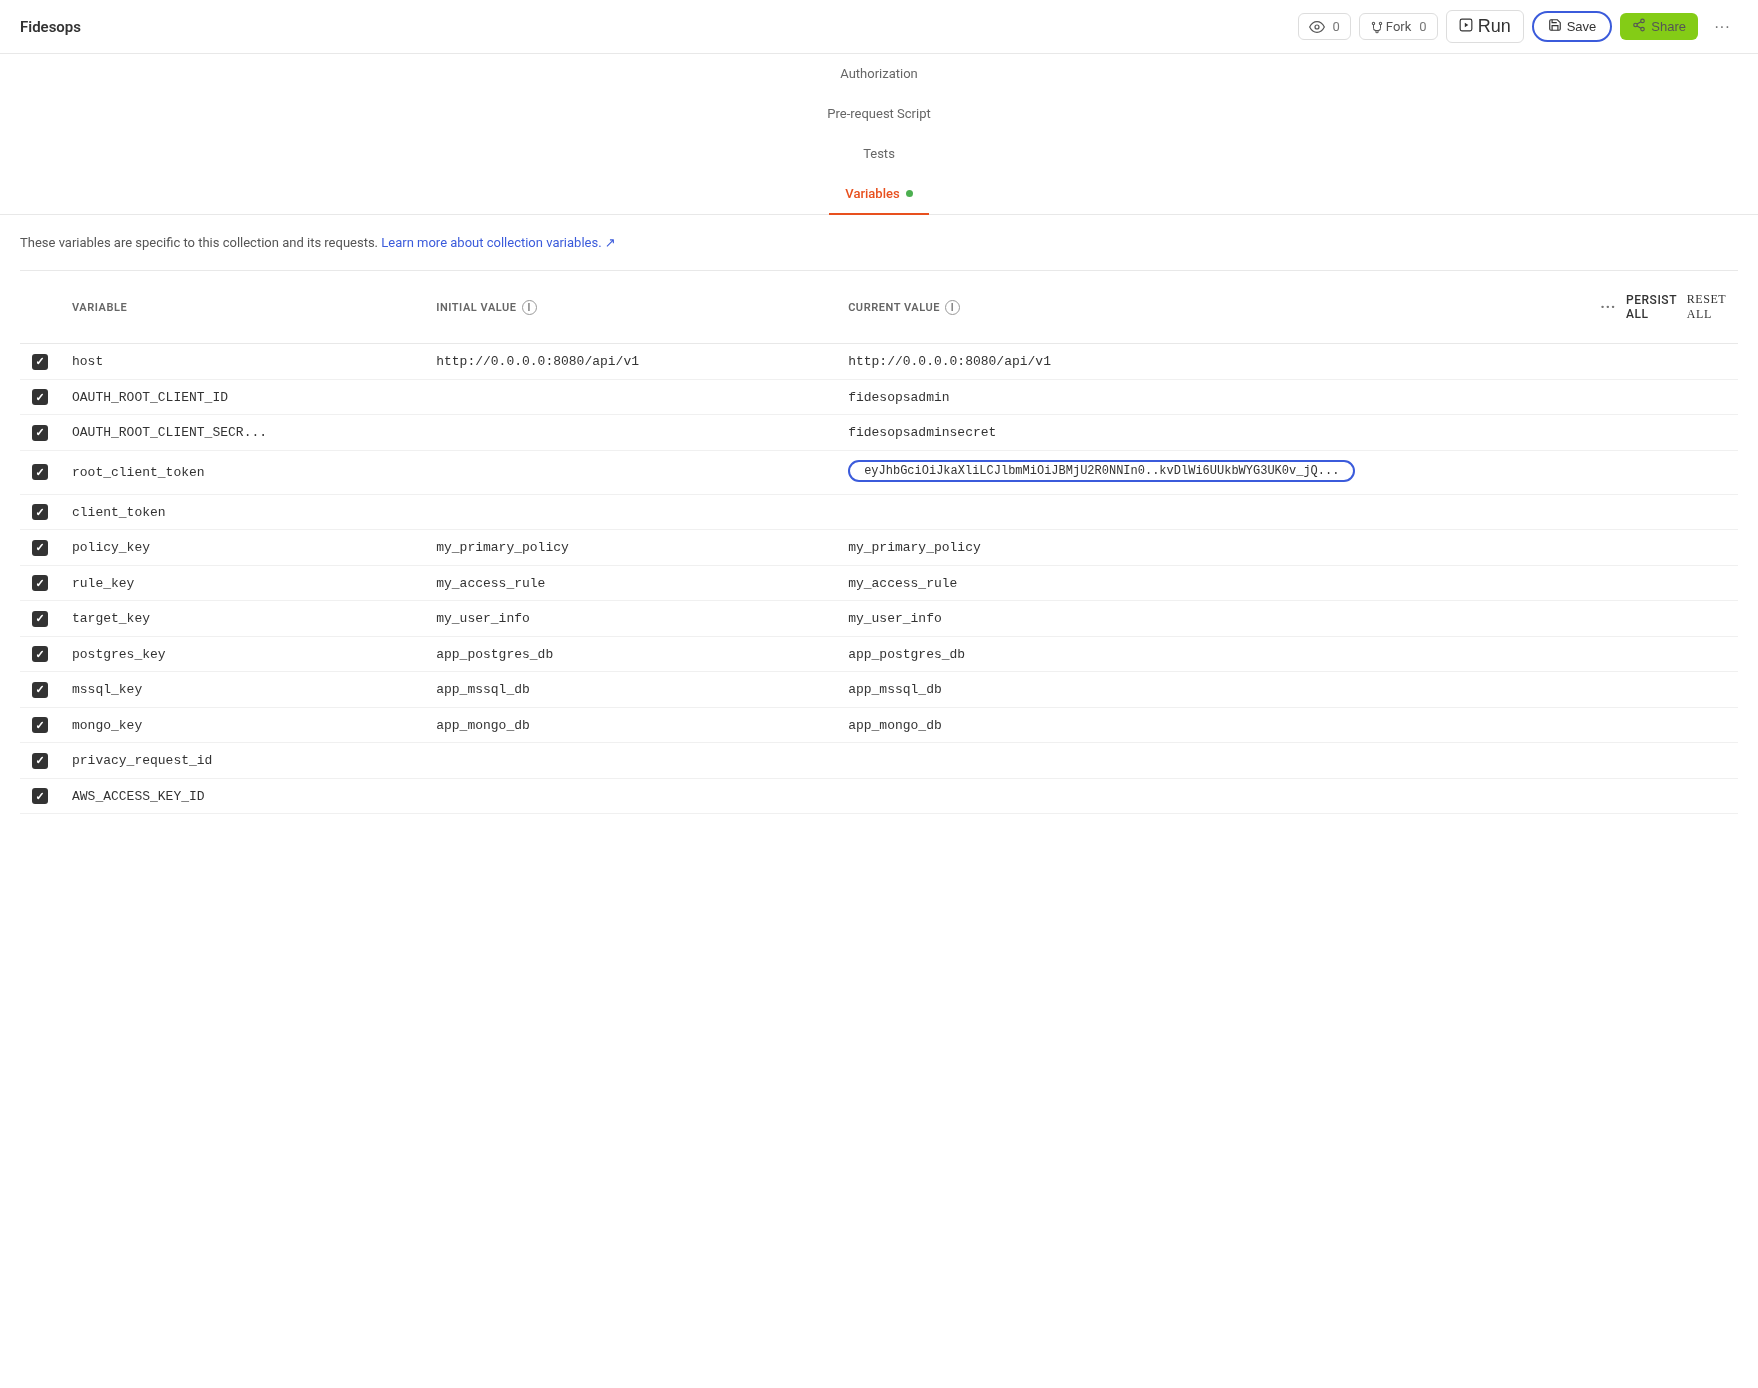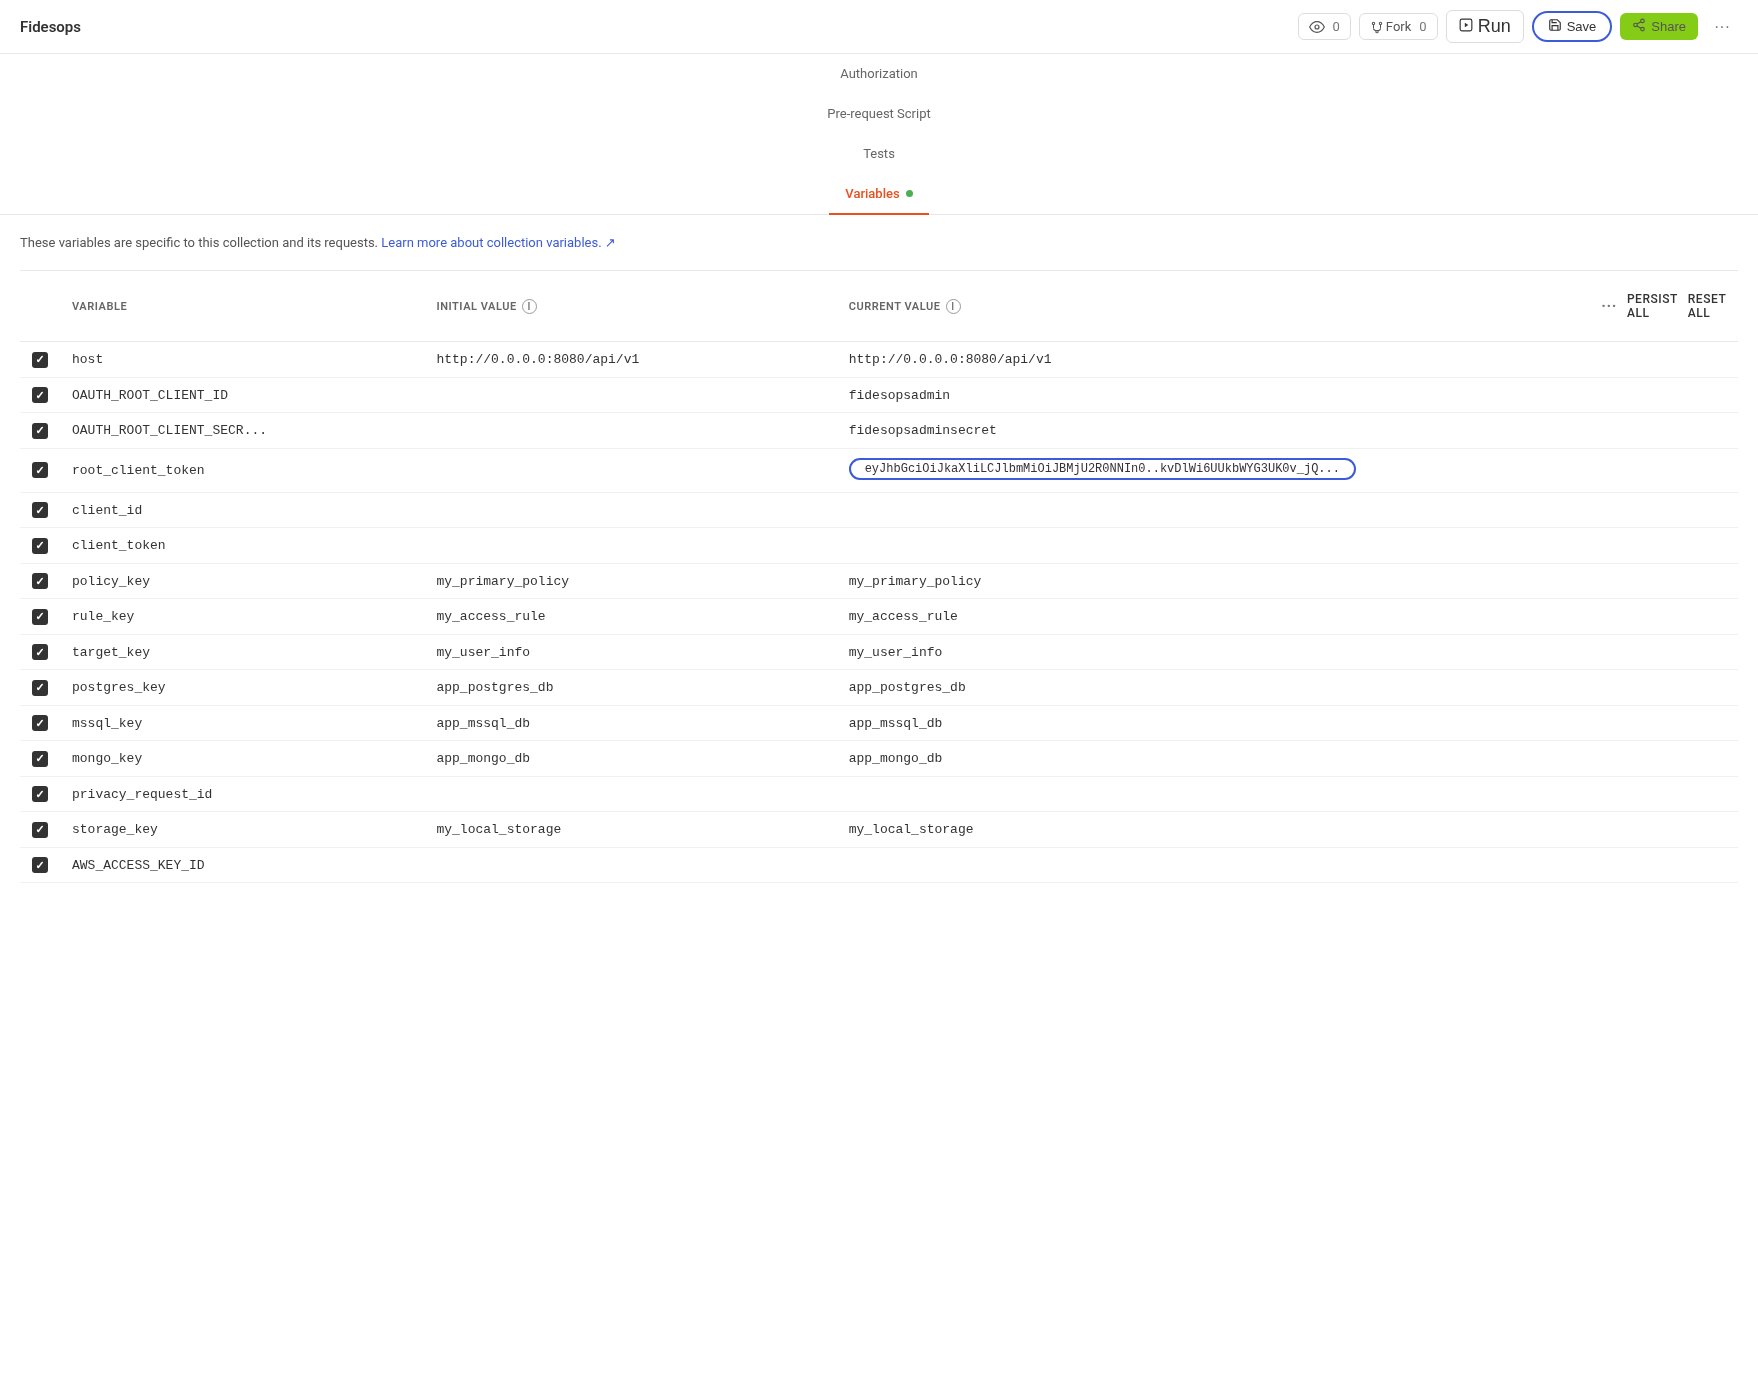--- a/index.html
+++ b/index.html
@@ -99,21 +99,21 @@
 
     .th-info { display: inline-flex; align-items: center; gap: 5px; }
     .info-icon {
       width: 15px; height: 15px; border-radius: 50%; border: 1px solid #999;
       display: inline-flex; align-items: center; justify-content: center;
       font-size: 10px; color: #777; cursor: pointer;
     }
 
     .actions-header { display: flex; align-items: center; justify-content: flex-end; gap: 10px; }
     .persist-btn { font-size: 12px; color: #333; font-weight: 500; cursor: pointer; }
-    .reset-btn { font-size: 12px; color: #333; font-weight: 500; cursor: pointer; }
+    .reset-btn { font-size: 12px; color: #333; font-weight: 500; cursor: pointer; font-family: Liberation Serif, serif; }
     .dots-icon { font-size: 16px; color: #777; cursor: pointer; }
 
     .icon-svg { display: inline-block; vertical-align: middle; }
   </style>
 </head>
 <body>
 
 <div class="header">
   <div class="header-left">Fidesops</div>
   <div class="header-right">
@@ -255,27 +255,20 @@
         </tr>
         <tr>
           <td class="checkbox-cell"><span class="checkbox"></span></td>
           <td><span class="var-name">root_client_token</span></td>
           <td><span class="var-value"></span></td>
           <td><span class="token-value">eyJhbGciOiJkaXliLCJlbmMiOiJBMjU2R0NNIn0..kvDlWi6UUkbWYG3UK0v_jQ...</span></td>
           <td></td>
         </tr>
         <tr>
           <td class="checkbox-cell"><span class="checkbox"></span></td>
-          <td><span class="var-name">client_id</span></td>
-          <td><span class="var-value"></span></td>
-          <td><span class="var-value"></span></td>
-          <td></td>
-        </tr>
-        <tr>
-          <td class="checkbox-cell"><span class="checkbox"></span></td>
           <td><span class="var-name">client_token</span></td>
           <td><span class="var-value"></span></td>
           <td><span class="var-value"></span></td>
           <td></td>
         </tr>
         <tr>
           <td class="checkbox-cell"><span class="checkbox"></span></td>
           <td><span class="var-name">policy_key</span></td>
           <td><span class="var-value">my_primary_policy</span></td>
           <td><span class="var-value">my_primary_policy</span></td>
@@ -318,27 +311,20 @@
         </tr>
         <tr>
           <td class="checkbox-cell"><span class="checkbox"></span></td>
           <td><span class="var-name">privacy_request_id</span></td>
           <td><span class="var-value"></span></td>
           <td><span class="var-value"></span></td>
           <td></td>
         </tr>
         <tr>
           <td class="checkbox-cell"><span class="checkbox"></span></td>
-          <td><span class="var-name">storage_key</span></td>
-          <td><span class="var-value">my_local_storage</span></td>
-          <td><span class="var-value">my_local_storage</span></td>
-          <td></td>
-        </tr>
-        <tr>
-          <td class="checkbox-cell"><span class="checkbox"></span></td>
           <td><span class="var-name">AWS_ACCESS_KEY_ID</span></td>
           <td><span class="var-value"></span></td>
           <td><span class="var-value"></span></td>
           <td></td>
         </tr>
       </tbody>
   </table>
 </div>
 
 </body></html>

